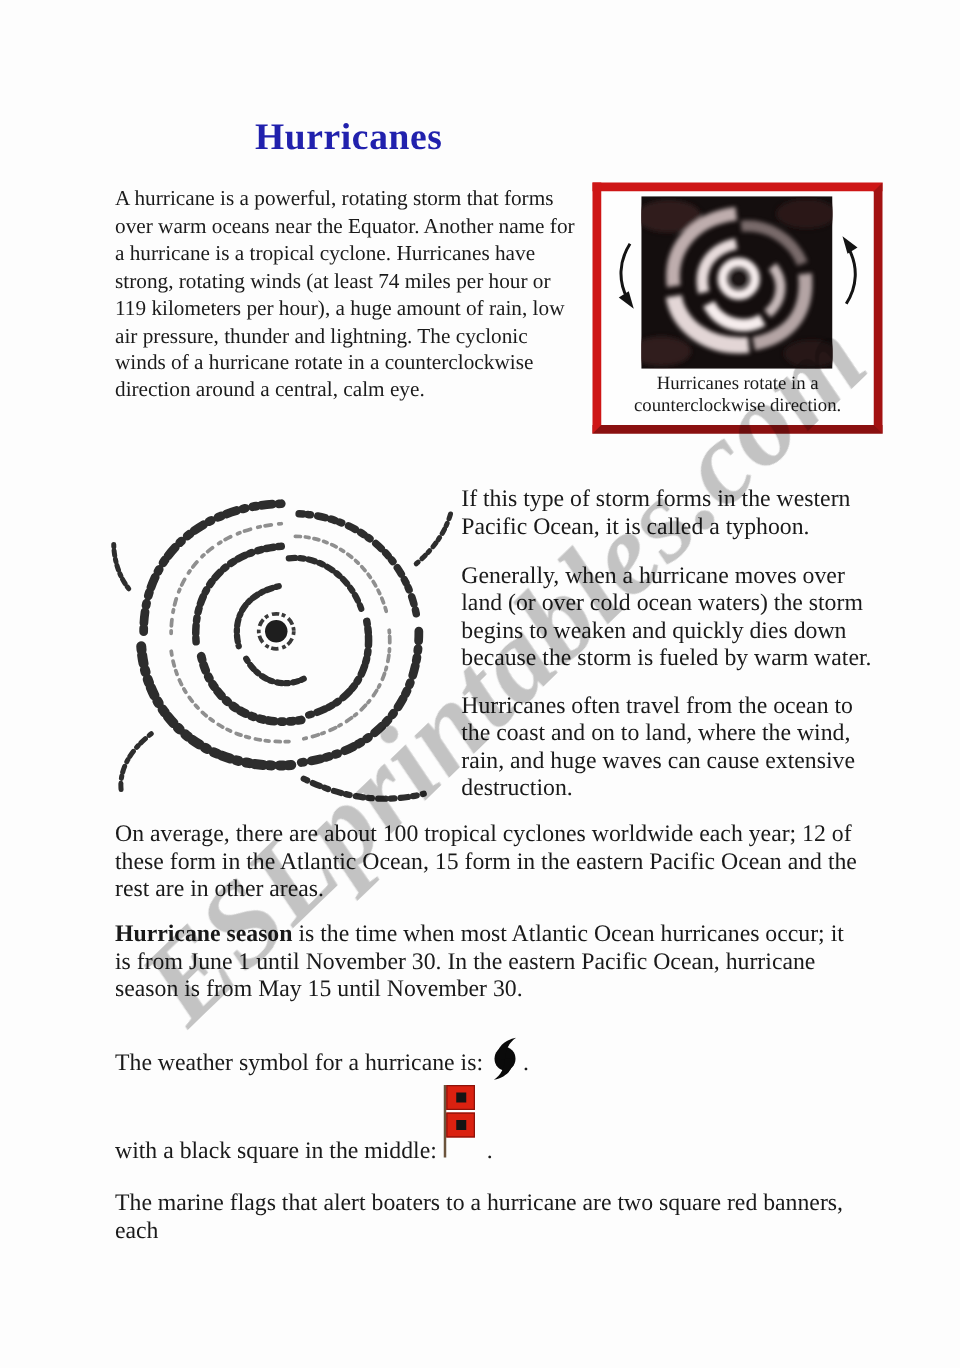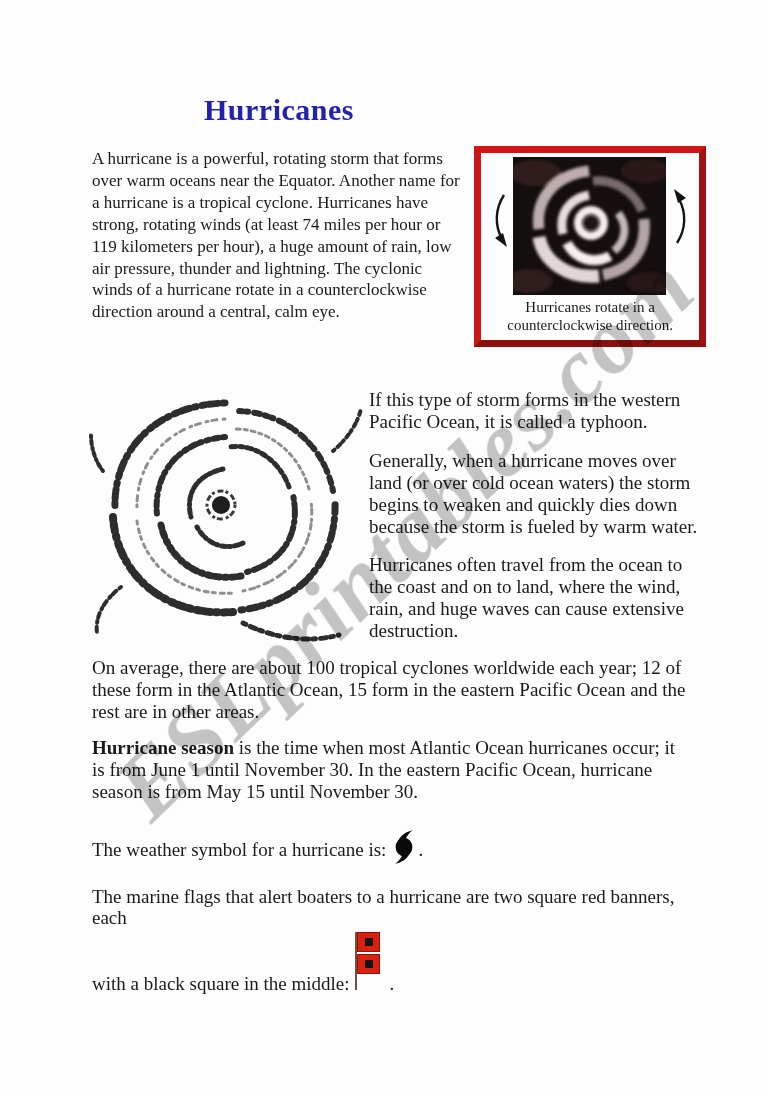--- a/index.html
+++ b/index.html
@@ -212,22 +212,22 @@
     <p class="p-std p-average">On average, there are about 100 tropical cyclones worldwide each year; 12 of these form in the Atlantic Ocean, 15 form in the eastern Pacific Ocean and the rest are in other areas.</p>
 
     <p class="p-std p-season"><b class="lead">Hurricane season</b><span> is the time when most Atlantic Ocean hurricanes occur; it is from June 1 until November 30. In the eastern Pacific Ocean, hurricane season is from May 15 until November 30.</span></p>
 
     <p class="p-std p-symbol"><span>The weather symbol for a hurricane is:</span><svg class="symbol-svg" width="28" height="36" viewBox="0 0 30 38">
         <ellipse cx="15" cy="19" rx="9" ry="10" fill="#0a0a0a"></ellipse>
         <path d="M24.5 1 C14 3 7.5 10 7.5 19 L15 19.5 C15 11.5 19 4.5 24.5 1 Z" fill="#0a0a0a"></path>
         <path d="M5.5 37 C16 35 22.5 28 22.5 19 L15 18.5 C15 26.5 11 33.5 5.5 37 Z" fill="#0a0a0a"></path>
       </svg><span>.</span></p>
 
-    <p class="p-std p-flags1">The marine flags that alert boaters to a hurricane are two square red banners, each</p>
-
     <p class="p-std p-flags2"><span>with a black square in the middle:</span><span class="flag-stack"><span class="flag-pole"></span><span class="flag upper">
             <span class="flag-square"></span>
           </span><span class="flag lower">
             <span class="flag-square"></span>
           </span></span><span>.</span></p>
 
+    <p class="p-std p-flags1">The marine flags that alert boaters to a hurricane are two square red banners, each</p>
+
   </div>
 </div>
 
 </body></html>

